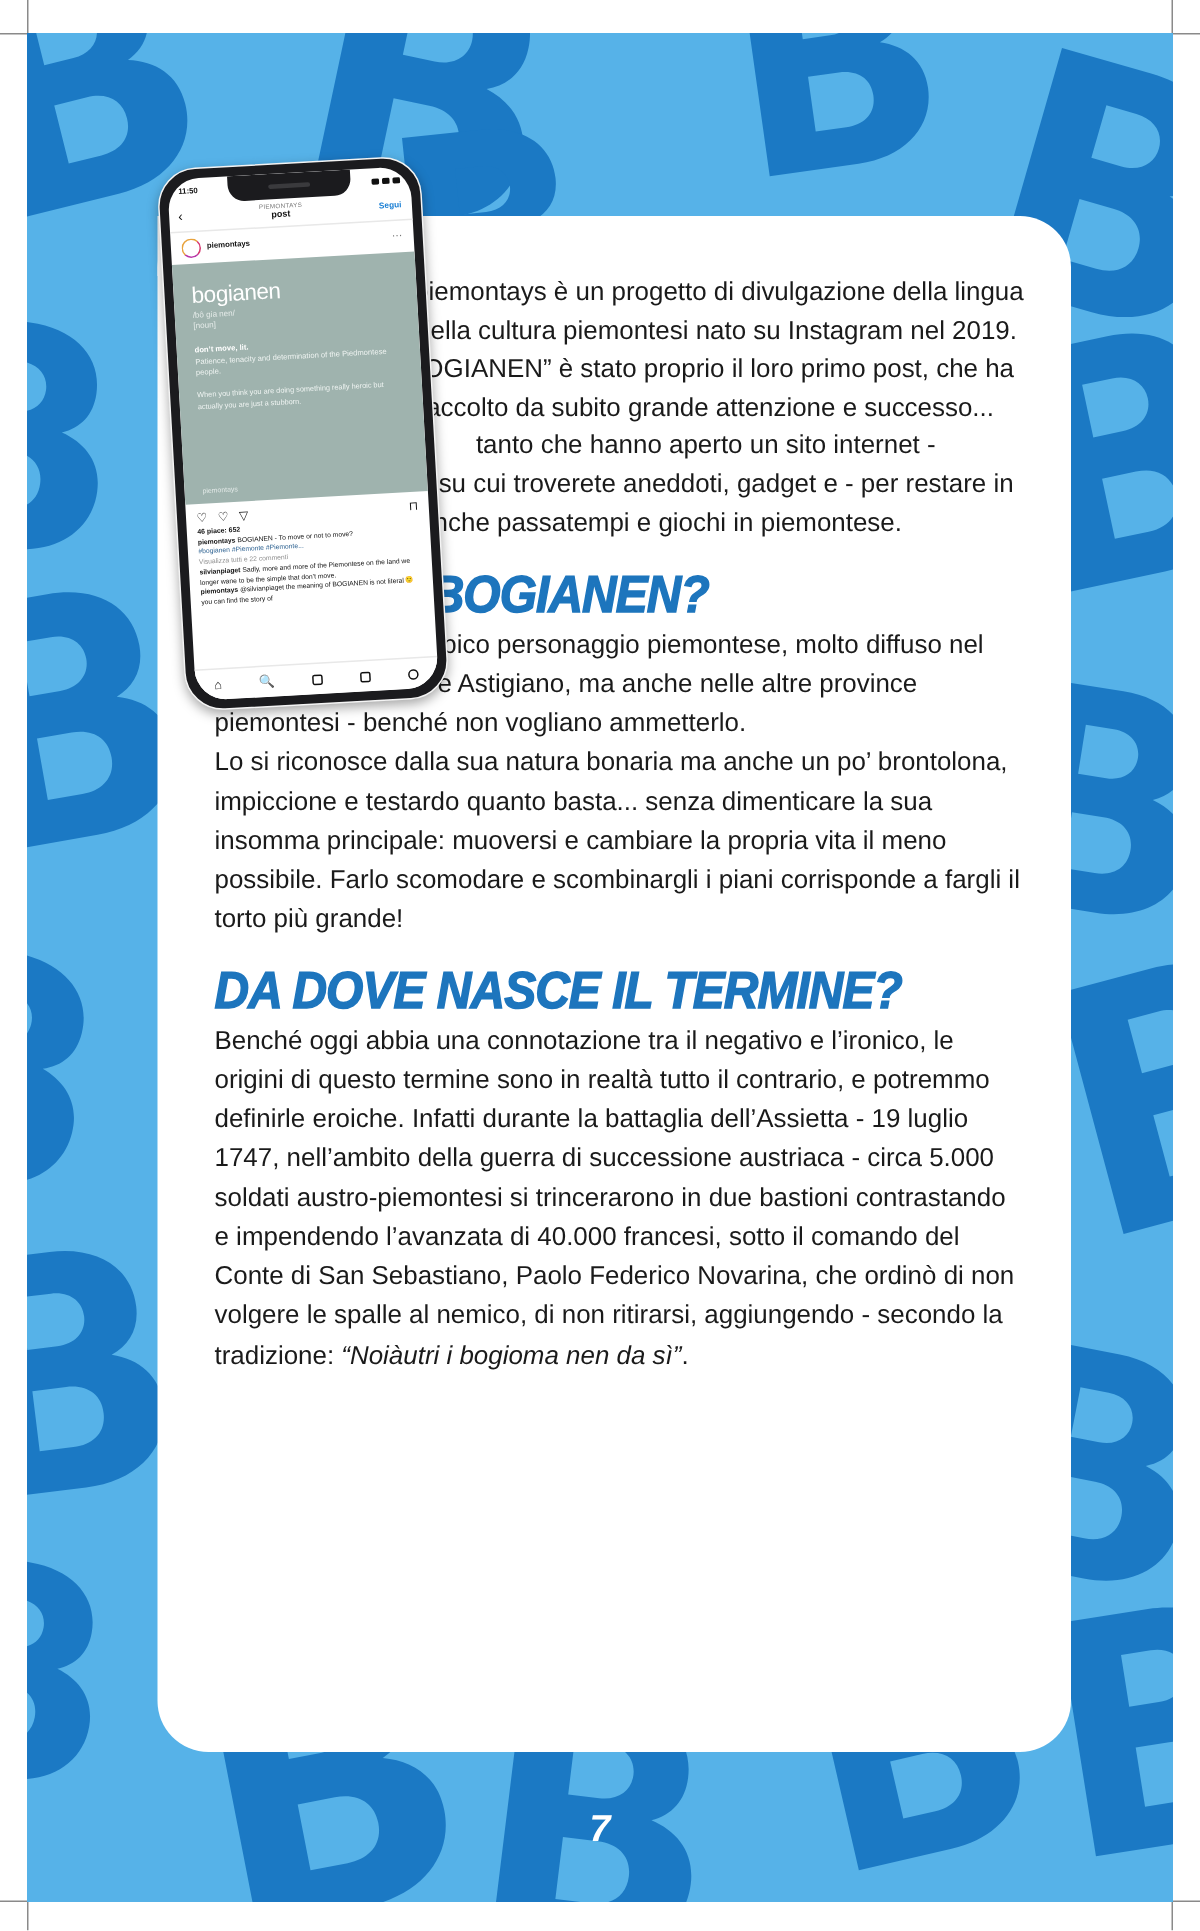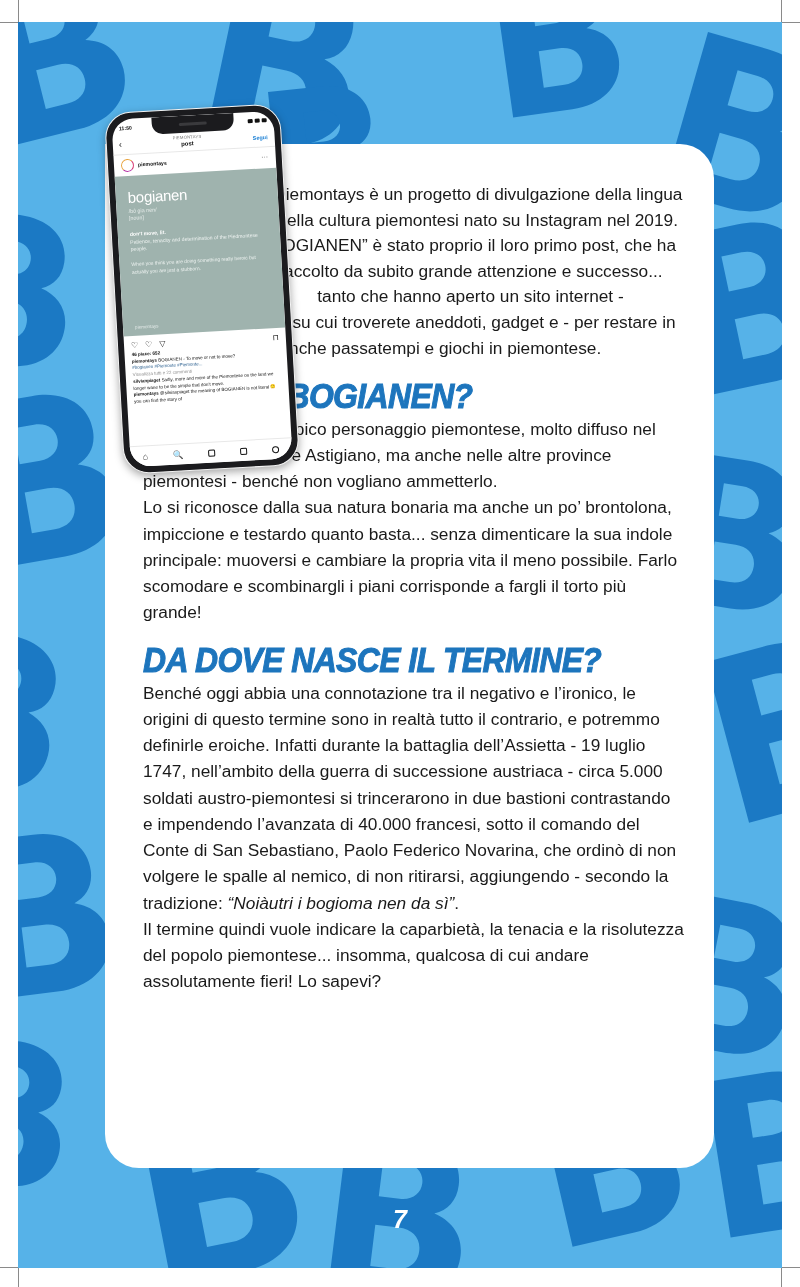--- a/index.html
+++ b/index.html
@@ -268,27 +268,26 @@
           </svg>
         </span>
         <span>@piemontays è un progetto di divulgazione della lingua e della cultura piemontesi nato su Instagram nel 2019.</span>
         <span>“BOGIANEN” è stato proprio il loro primo post, che ha raccolto da subito grande attenzione e successo... tanto che hanno aperto un sito internet - piemontays.com - su cui troverete aneddoti, gadget e - per restare in tema - anche passatempi e giochi in piemontese.</span>
       </div>
 
       <h2 class="sect">CHI È UN BOGIANEN?</h2>
       <p class="body">
         <span>Il </span><em>Bogianen</em><span> è quel tipico personaggio piemontese, molto diffuso nel Cuneese, Torinese e Astigiano, ma anche nelle altre province piemontesi - benché non vogliano ammetterlo.</span>
       </p>
-      <p class="body">Lo si riconosce dalla sua natura bonaria ma anche un po’ brontolona, impiccione e testardo quanto basta... senza dimenticare la sua indole principale: muoversi e cambiare la propria vita il meno possibile. Farlo scomodare e scombinargli i piani corrisponde a fargli il torto più grande!</p>
+      <p class="body">Lo si riconosce dalla sua natura bonaria ma anche un po’ brontolona, impiccione e testardo quanto basta... senza dimenticare la sua insomma principale: muoversi e cambiare la propria vita il meno possibile. Farlo scomodare e scombinargli i piani corrisponde a fargli il torto più grande!</p>
 
       <h2 class="sect">DA DOVE NASCE IL TERMINE?</h2>
       <p class="body">
         <span>Benché oggi abbia una connotazione tra il negativo e l’ironico, le origini di questo termine sono in realtà tutto il contrario, e potremmo definirle eroiche. Infatti durante la battaglia dell’Assietta - 19 luglio 1747, nell’ambito della guerra di successione austriaca - circa 5.000 soldati austro-piemontesi si trincerarono in due bastioni contrastando e impendendo l’avanzata di 40.000 francesi, sotto il comando del Conte di San Sebastiano, Paolo Federico Novarina, che ordinò di non volgere le spalle al nemico, di non ritirarsi, aggiungendo - secondo la tradizione: </span><em>“Noiàutri i bogioma nen da sì”</em><span>.</span>
       </p>
-      <p class="body">Il termine quindi vuole indicare la caparbietà, la tenacia e la risolutezza del popolo piemontese... insomma, qualcosa di cui andare assolutamente fieri! Lo sapevi?</p>
 
     </div>
   </div>
 
   <div class="phone">
     <div class="phone-body">
       <div class="phone-screen">
         <div class="notch">
           <div class="speaker"></div>
         </div>

